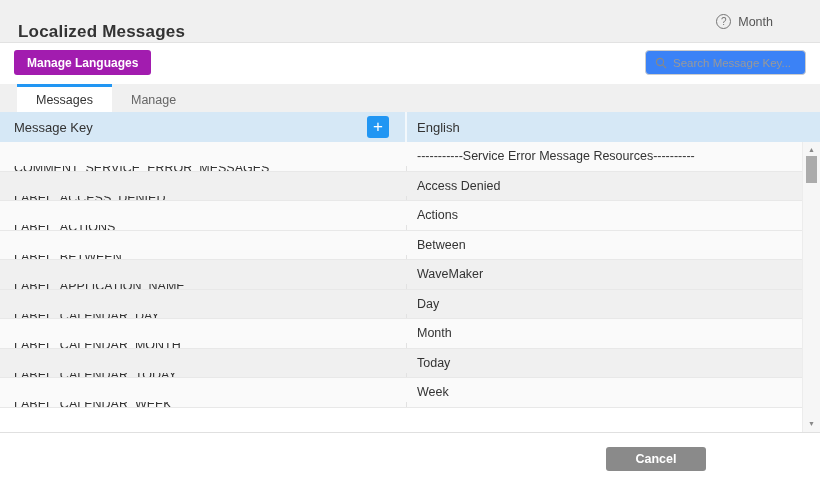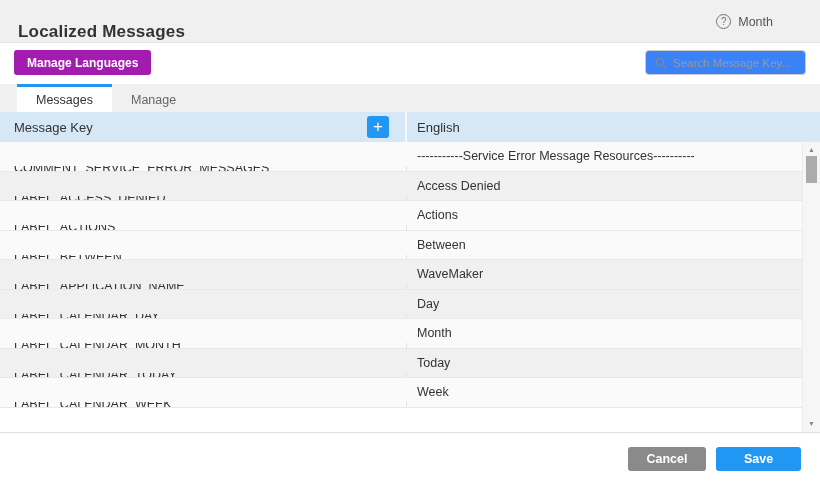--- a/index.html
+++ b/index.html
@@ -122,21 +122,21 @@
     background: #ababab; cursor: pointer;
   }
 
   
   .footer { position: absolute; left: 0; right: 0; bottom: 0; height: 56px; background: #fff; }
   .btn {
     position: absolute; bottom: 18px; height: 24px; border: none; border-radius: 3px;
     color: #fff; font-size: 12.5px; font-weight: 600; cursor: pointer;
     font-family: "Liberation Sans", sans-serif;
   }
-  .btn-cancel { right: 114px; width: 78px; background: #8a8a8a; }
+  .btn-cancel { right: 114px; width: 100px; background: #8a8a8a; }
   .btn-save   { right: 19px;  width: 85px; background: #2196f3; }
 </style>
 </head>
 <body>
 
 <div id="app">
 
   <div class="titlebar">
     <div class="title">Localized Messages</div>
     <div class="help">
@@ -221,16 +221,15 @@
 </div>
     <div class="scrollbar">
       <div class="sb-arrow sb-up">▲</div>
       <div class="sb-thumb"></div>
       <div class="sb-arrow sb-down">▼</div>
     </div>
   </div>
 
   <div class="footer">
     <button class="btn btn-cancel">Cancel</button>
-    <button class="btn btn-save">Save</button>
   </div>
 
 </div>
 
 </body></html>

